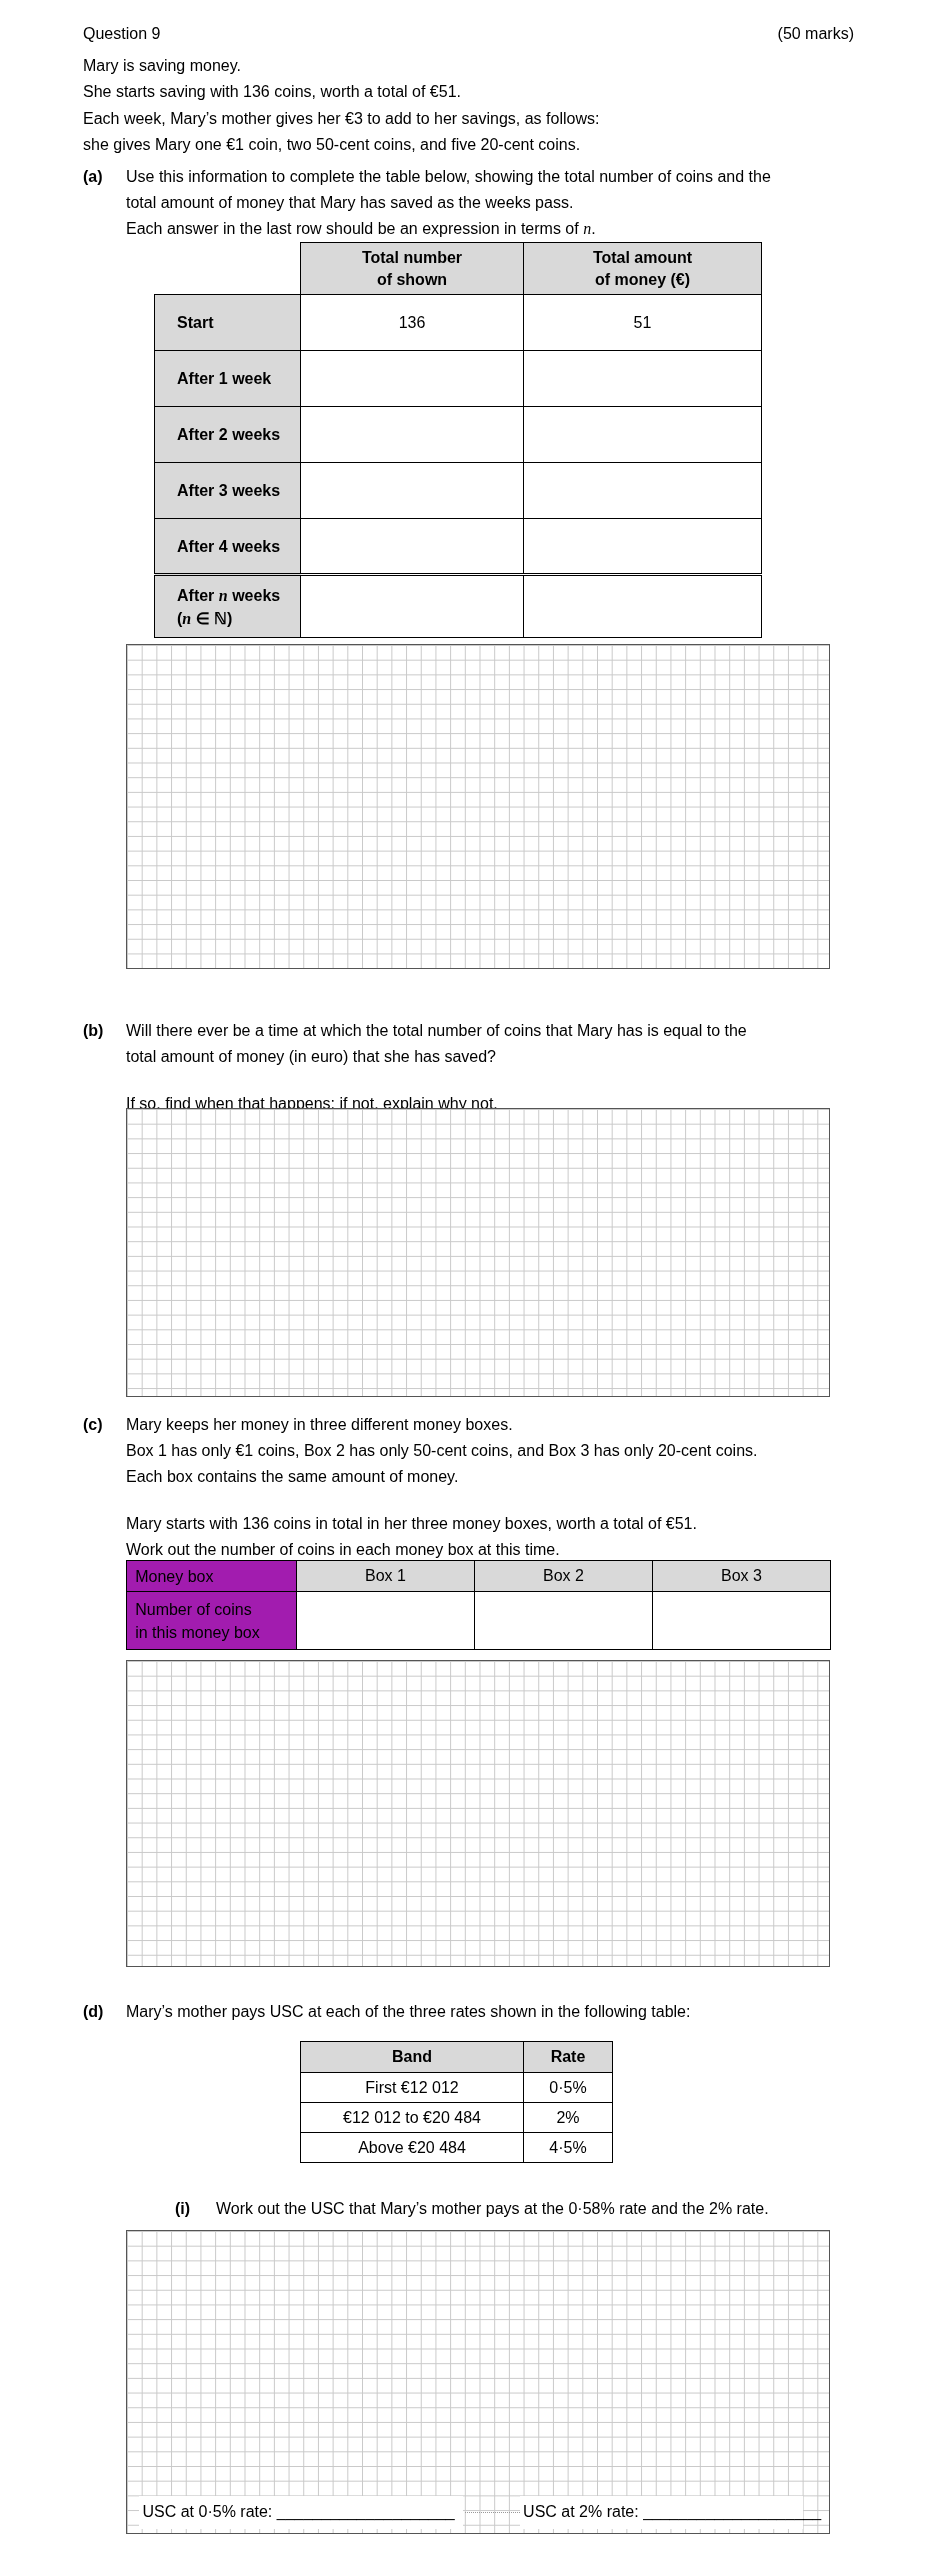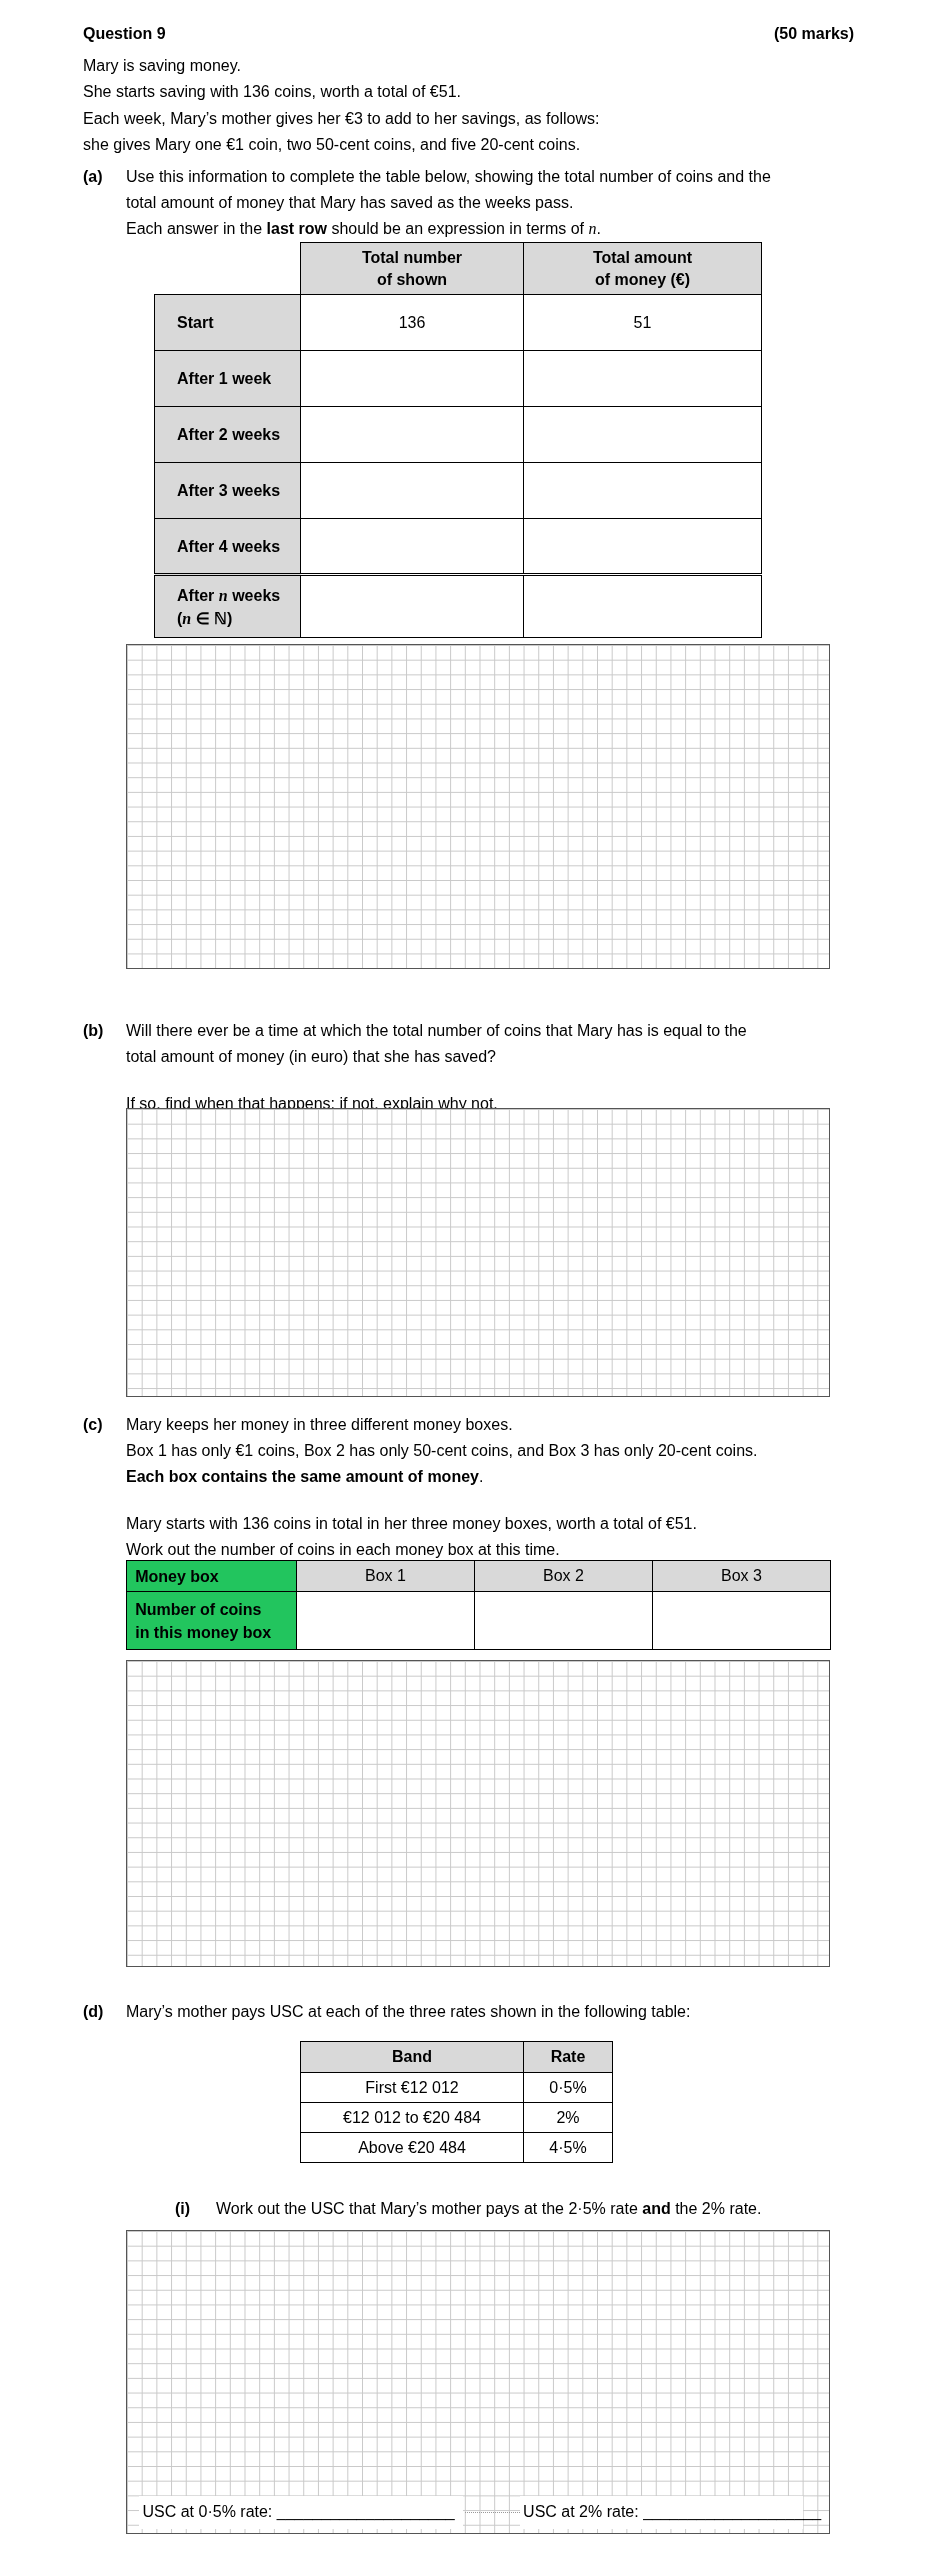--- a/index.html
+++ b/index.html
@@ -5,21 +5,21 @@
   * { margin:0; padding:0; box-sizing:border-box; }
   html,body { background:#ffffff; }
   body {
     position:relative;
     width:937px; height:3192px;
     font-family:"Liberation Sans", sans-serif;
     font-size:16px; color:#000;
     overflow:hidden;
   }
   .abs { position:absolute; }
-  .bold { font-weight:bold; }
+  .bold { font-weight:normal; }
   .math { font-family:"Liberation Serif", serif; font-style:italic; }
   .tl { line-height:26px; }
   .hdr-row { display:flex; justify-content:space-between; line-height:26px; }
 
   .part { }
   .part-label { position:absolute; left:0; top:0; font-weight:bold; line-height:26px; }
   .part-text { margin-left:43px; }
   .part-text2 { margin-left:41px; }
 
   
@@ -39,21 +39,21 @@
   
   .tbl-a { width:607px; }
   .tbl-a .corner { border:none; background:none; }
   .tbl-a th.colhdr { background:#d9d9d9; font-weight:bold; text-align:center; line-height:21.6px; }
   .tbl-a th.rowlbl { background:#d9d9d9; font-weight:bold; text-align:left; padding-left:22px; line-height:23px; }
   .tbl-a td.cell { background:#fff; text-align:center; }
   .tbl-a tr.last th, .tbl-a tr.last td { border-top:3.6px double #000; }
 
   
   .tbl-c { width:704px; }
-  .tbl-c th.mb-left { background:#22c55e; font-weight:bold; text-align:left; padding-left:8.2px; line-height:23px; }
+  .tbl-c th.mb-left { background:#a21caf; font-weight:normal; text-align:left; padding-left:8.2px; line-height:23px; }
   .tbl-c td.mb-hdr { background:#d9d9d9; text-align:center; }
   .tbl-c td.cell { background:#fff; }
 
   
   .tbl-d { width:312px; }
   .tbl-d th { background:#d9d9d9; font-weight:bold; text-align:center; }
   .tbl-d td { background:#fff; text-align:center; }
 
   
   .ansbox {
@@ -213,21 +213,21 @@
       <tr style="height:30px">
         <td>Above €20 484</td>
         <td>4·5%</td>
       </tr>
     </tbody>
   </table>
 
   <div class="abs part" style="top:2196px; left:175px; width:679px;">
     <span class="part-label">(i)</span>
     <div class="part-text2">
-      <div class="tl"><span>Work out the USC that Mary’s mother pays at the 2·5% rate </span><span class="bold">and</span><span> the 2% rate.</span></div>
+      <div class="tl"><span>Work out the USC that Mary’s mother pays at the 0·58% rate </span><span class="bold">and</span><span> the 2% rate.</span></div>
     </div>
   </div>
 
   <div class="grid" style="top:2230px; height:304px;">
     <div class="ansbox" style="left:12.4px; width:324px;">
       <span>USC at 0·5% rate: ____________________</span>
     </div>
     <div class="dotline" style="left:338px; width:55px;"></div>
     <div class="ansbox" style="left:393px; width:283px;">
       <span>USC at 2% rate: ____________________</span>

